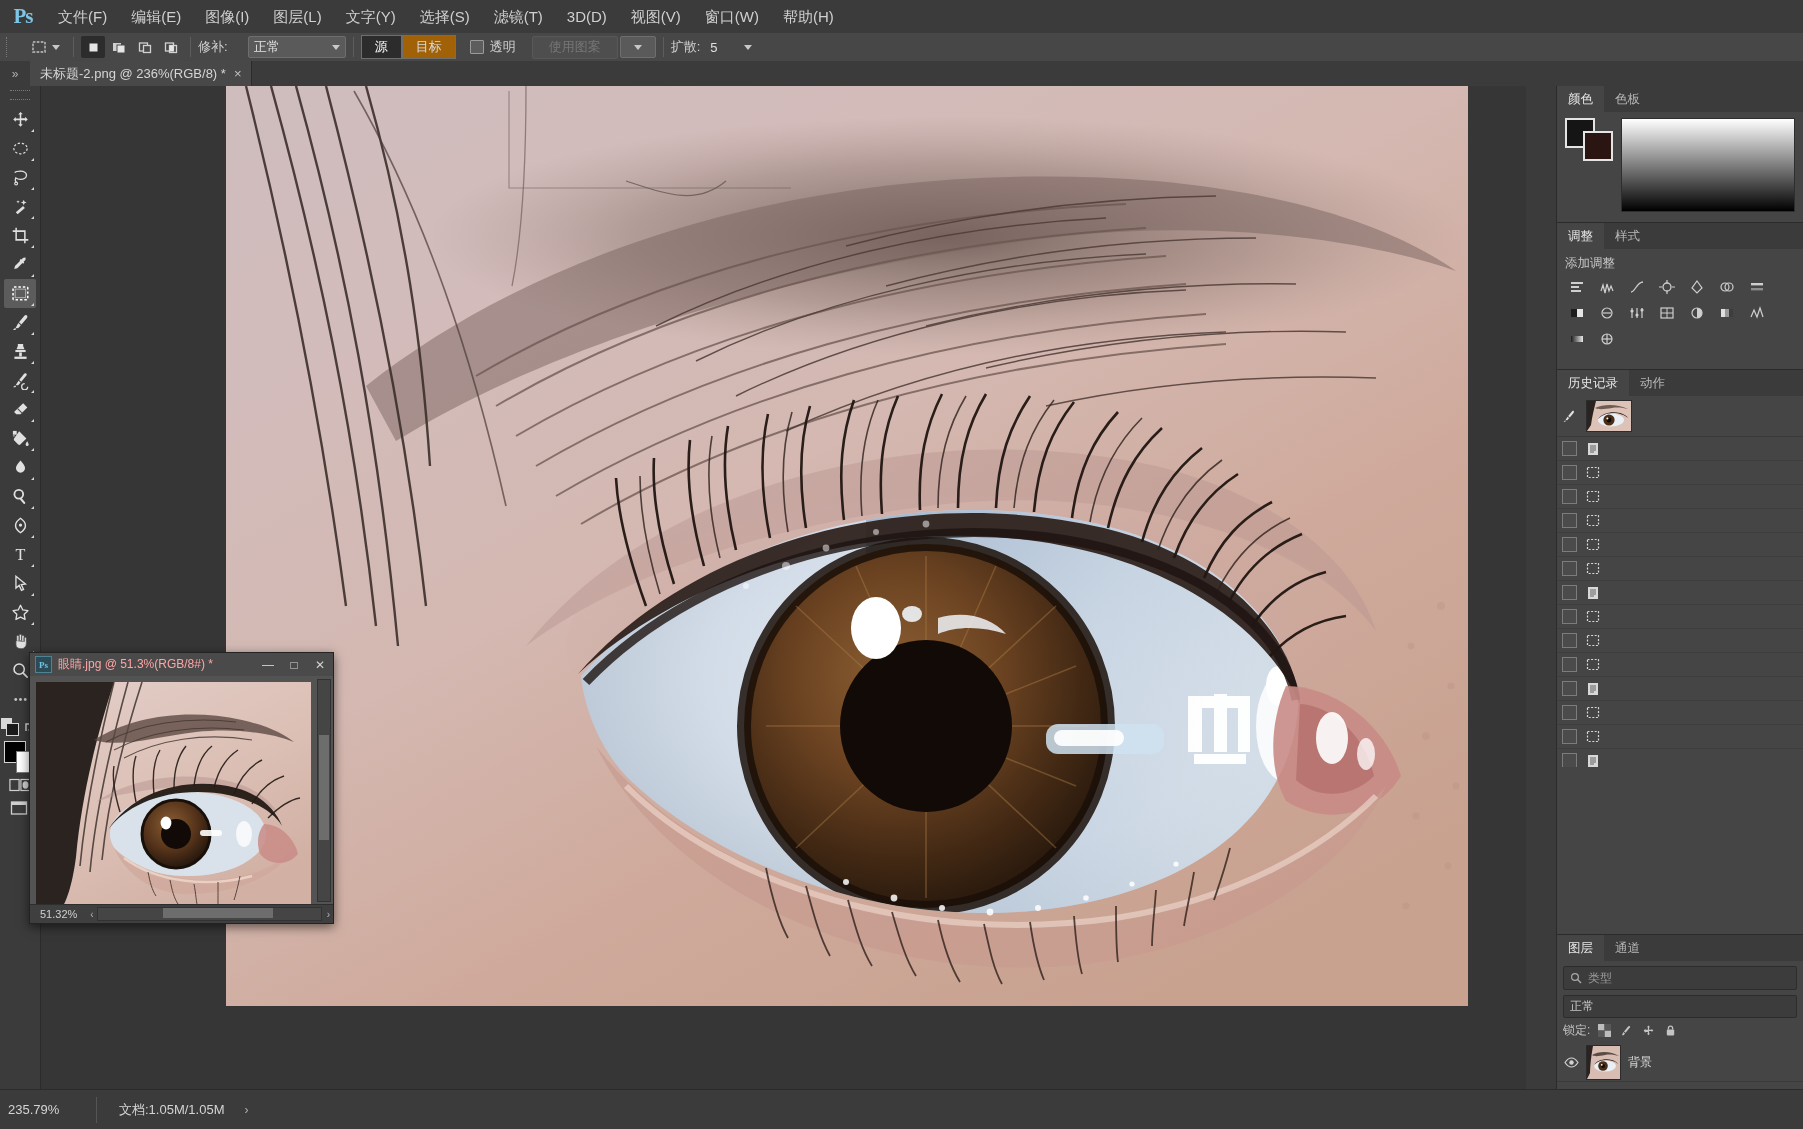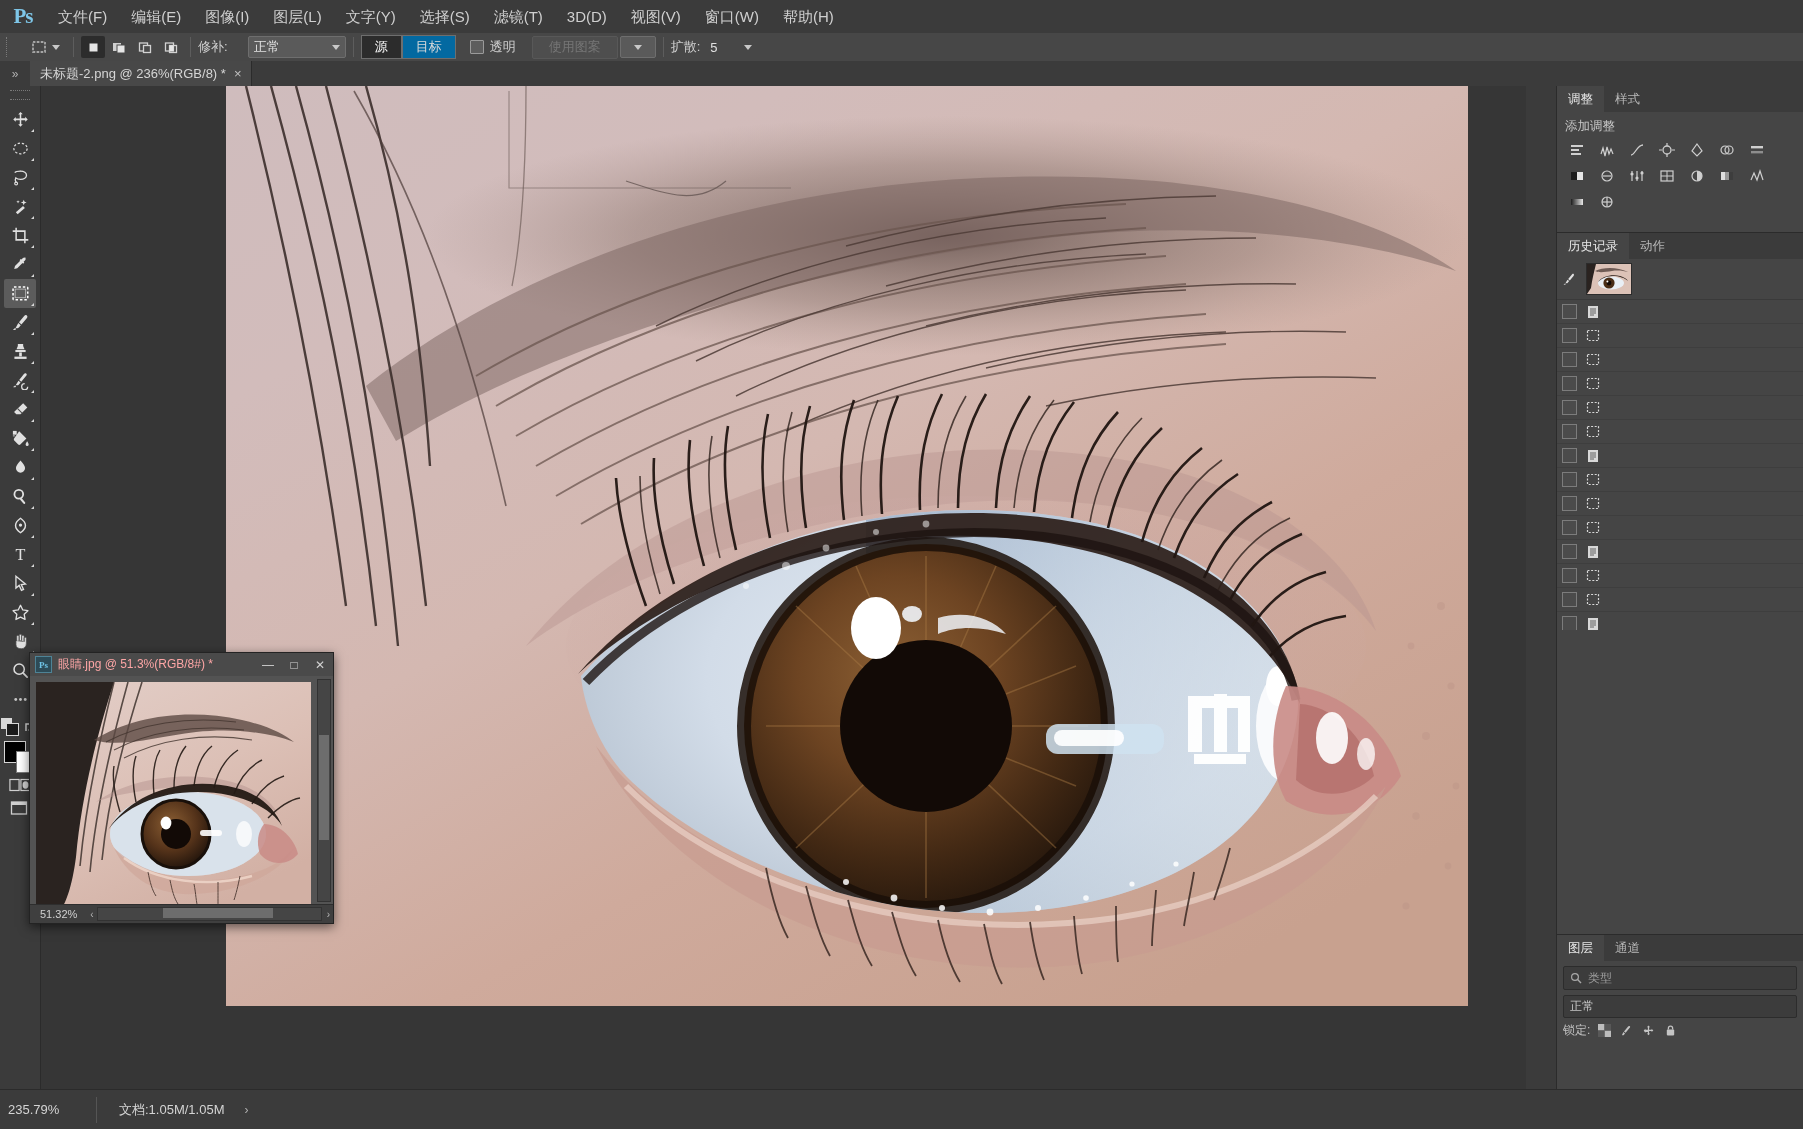--- a/index.html
+++ b/index.html
@@ -25,21 +25,21 @@
          border-top:5px solid #c8c8c8;}
   .sep{width:1px;height:20px;background:#5d5d5d;margin:0 7px;}
   .mode-btns{display:flex;gap:2px;}
   .mode-btn{width:24px;height:22px;display:flex;align-items:center;justify-content:center;border-radius:2px;}
   .mode-btn.on{background:#2c2c2c;}
   .lbl{color:#d0d0d0;font-size:13px;white-space:nowrap;}
   .combo{height:20px;background:#5a5a5a;border:1px solid #6e6e6e;border-radius:2px;display:flex;
          align-items:center;justify-content:space-between;padding:0 5px;color:#e0e0e0;font-size:13px;}
   .segbtns{display:flex;}
   .segbtn{height:22px;padding:0 13px;display:flex;align-items:center;color:#dadada;font-size:13px;
-          background:#0369a1;border:1px solid #6e6e6e;}
+          background:#a16207;border:1px solid #6e6e6e;}
   .segbtn.on{background:#2c2c2c;color:#fff;}
   .chk{width:12px;height:12px;border:1px solid #9a9a9a;background:#5d5d5d;border-radius:1px;}
   .btn-dis{height:21px;padding:0 16px;display:flex;align-items:center;justify-content:center;
            background:#4e4e4e;border:1px solid #585858;color:#757575;font-size:13px;border-radius:2px;}
   .num{height:20px;width:34px;background:#474747;color:#e0e0e0;font-size:13px;display:flex;
        align-items:center;padding-left:4px;}
 
   
   .tabbar{position:absolute;left:0;top:61px;width:1803px;height:25px;background:#3b3b3b;
           display:flex;align-items:stretch;}
@@ -736,20 +736,35 @@
         <div class="fw-hthumb"></div>
       </div>
       <span class="fw-arrow">›</span>
     </div>
   </div>
 
   <div class="rightcol">
     <div class="rail"></div>
     <div class="panels">
 
+      <div class="panel">
+        <div class="ptabs">
+          <div class="ptab on">颜色</div>
+          <div class="ptab">色板</div>
+        </div>
+        <div class="pbody" style="height:98px">
+          <div class="color-row">
+            <div class="csw">
+              <div class="csw-a"></div>
+              <div class="csw-b"></div>
+            </div>
+            <div class="ramp"></div>
+          </div>
+        </div>
+      </div>
 
       <div class="panel">
         <div class="ptabs">
           <div class="ptab on">调整</div>
           <div class="ptab">样式</div>
         </div>
         <div class="pbody" style="height:108px">
           <div class="adj-title">添加调整</div>
           <div class="adj-grid">
             <div class="adj-i">
@@ -1042,20 +1057,41 @@
                 <path d="M6.5 1.6l1.6 1.7h-1v2.5h2.5v-1l1.7 1.6-1.7 1.6v-1H7.1v2.5h1l-1.6 1.7-1.6-1.7h1V8h-2.5v1L1.7 6.4 3.4 4.8v1h2.5V3.3h-1z" fill="#c4c4c4"></path>
               </svg>
           </span>
           <span class="ly-lockico">
             <svg width="13" height="13" viewBox="0 0 13 13">
                 <rect x="2.8" y="5.6" width="7.4" height="5.8" rx="0.8" fill="#c4c4c4"></rect>
                 <path d="M4.4 5.6V4.2a2.1 2.1 0 014.2 0v1.4" fill="none" stroke="#c4c4c4" stroke-width="1.3"></path>
               </svg>
           </span>
         </div>
+        <div class="ly-row">
+          <span class="ly-eye">
+            <svg width="15" height="13" viewBox="0 0 15 13">
+                <path d="M1 6.5C3 3.4 5.2 2 7.5 2S12 3.4 14 6.5C12 9.6 9.8 11 7.5 11S3 9.6 1 6.5z" fill="none" stroke="#d2d2d2" stroke-width="1.2"></path>
+                <circle cx="7.5" cy="6.5" r="2.2" fill="#d2d2d2"></circle>
+              </svg>
+          </span>
+          <div class="ly-th">
+            <svg width="33" height="33" viewBox="0 0 33 33" preserveAspectRatio="none">
+              <rect width="33" height="33" fill="#d8bdb2"></rect>
+              <path d="M0 0h6c-1.4 8-2.6 16-3 27L0 33Z" fill="#2a2320"></path>
+              <path d="M5 9c5-3 13-4 20-2 3 1 5 2 7 3-4-1-9-2-14-1-6 1-10 2-13 0Z" fill="#5c4a44"></path>
+              <ellipse cx="18" cy="20" rx="11" ry="5.6" fill="#e9eff5"></ellipse>
+              <circle cx="16" cy="20" r="4.8" fill="#4a2d16"></circle>
+              <circle cx="16" cy="20" r="2" fill="#120a06"></circle>
+              <circle cx="14.8" cy="18.8" r="0.9" fill="#fff"></circle>
+              <path d="M7 19c3-5 11-7 18-5 3 1 5 2 6 4-3-3-7-4-12-4-6 0-10 3-12 5Z" fill="#241a15"></path>
+            </svg>
+          </div>
+          <span style="color:#d6d6d6;font-size:12px">背景</span>
+        </div>
       </div>
 
     </div>
   </div>
 
   <div class="statusbar">
     <span class="sb-zoom">235.79%</span>
     <span class="sb-div"></span>
     <span class="sb-doc">文档:1.05M/1.05M</span>
     <span class="sb-arrow">›</span>

